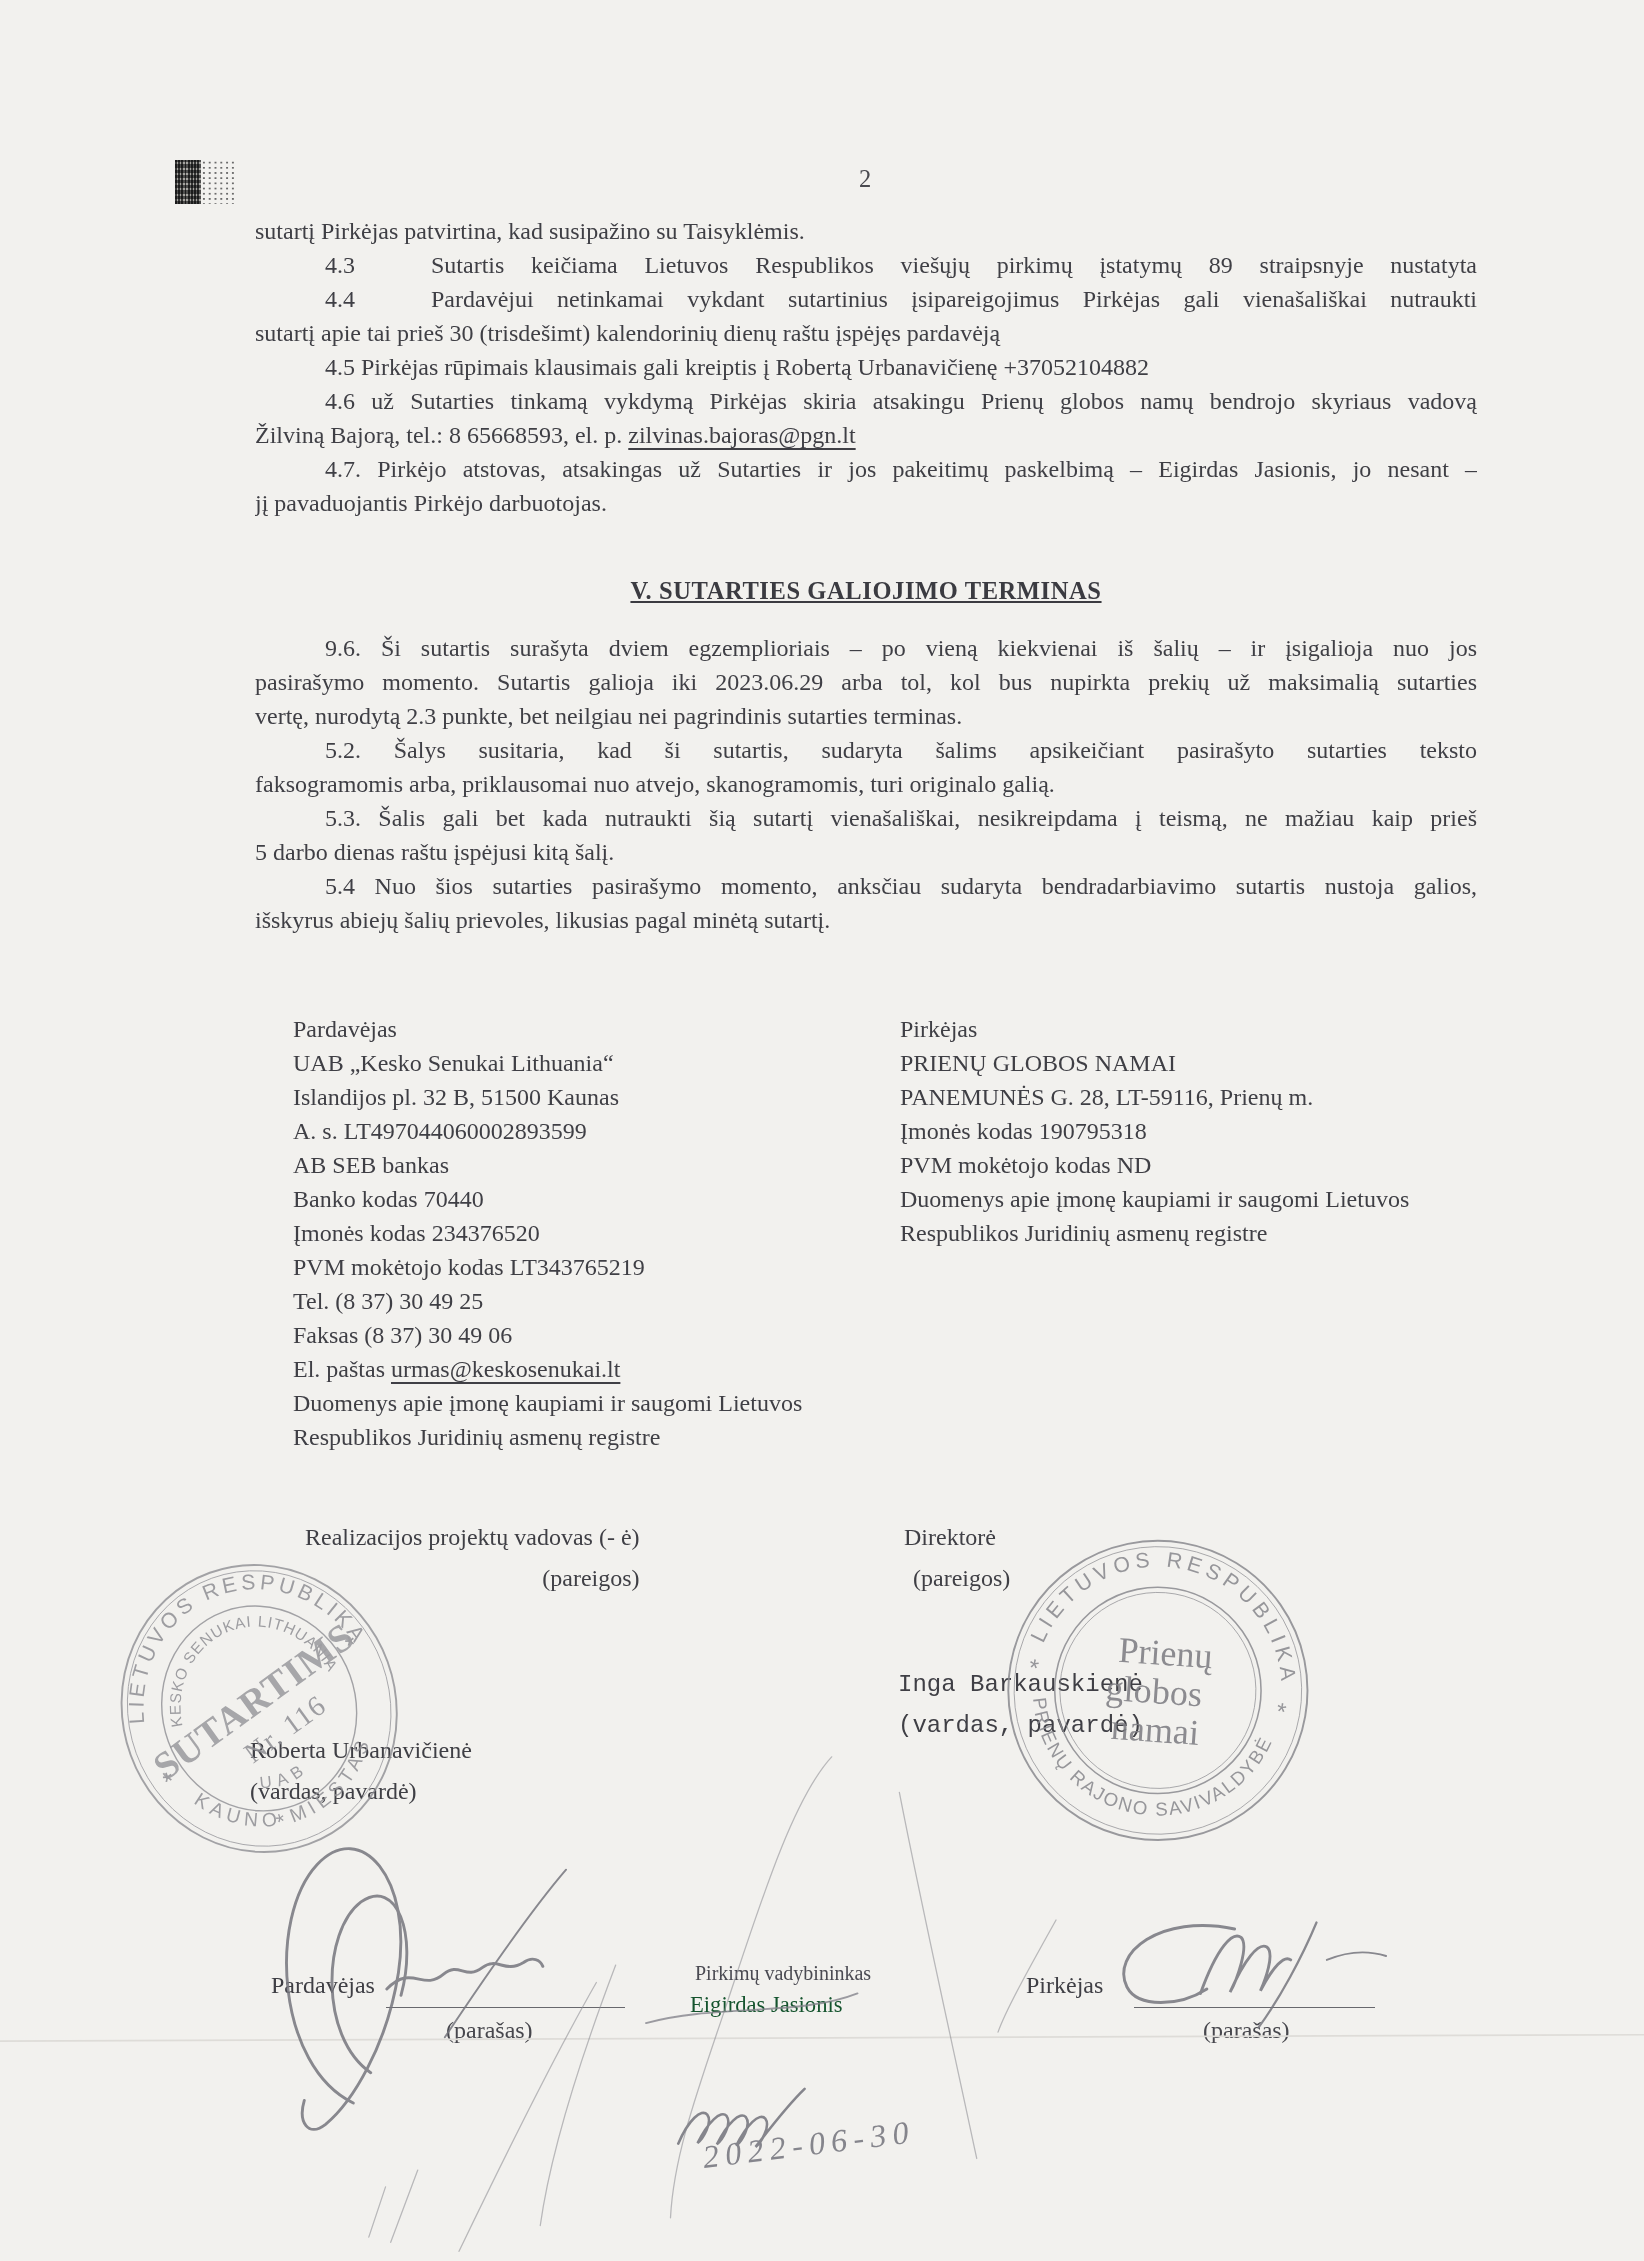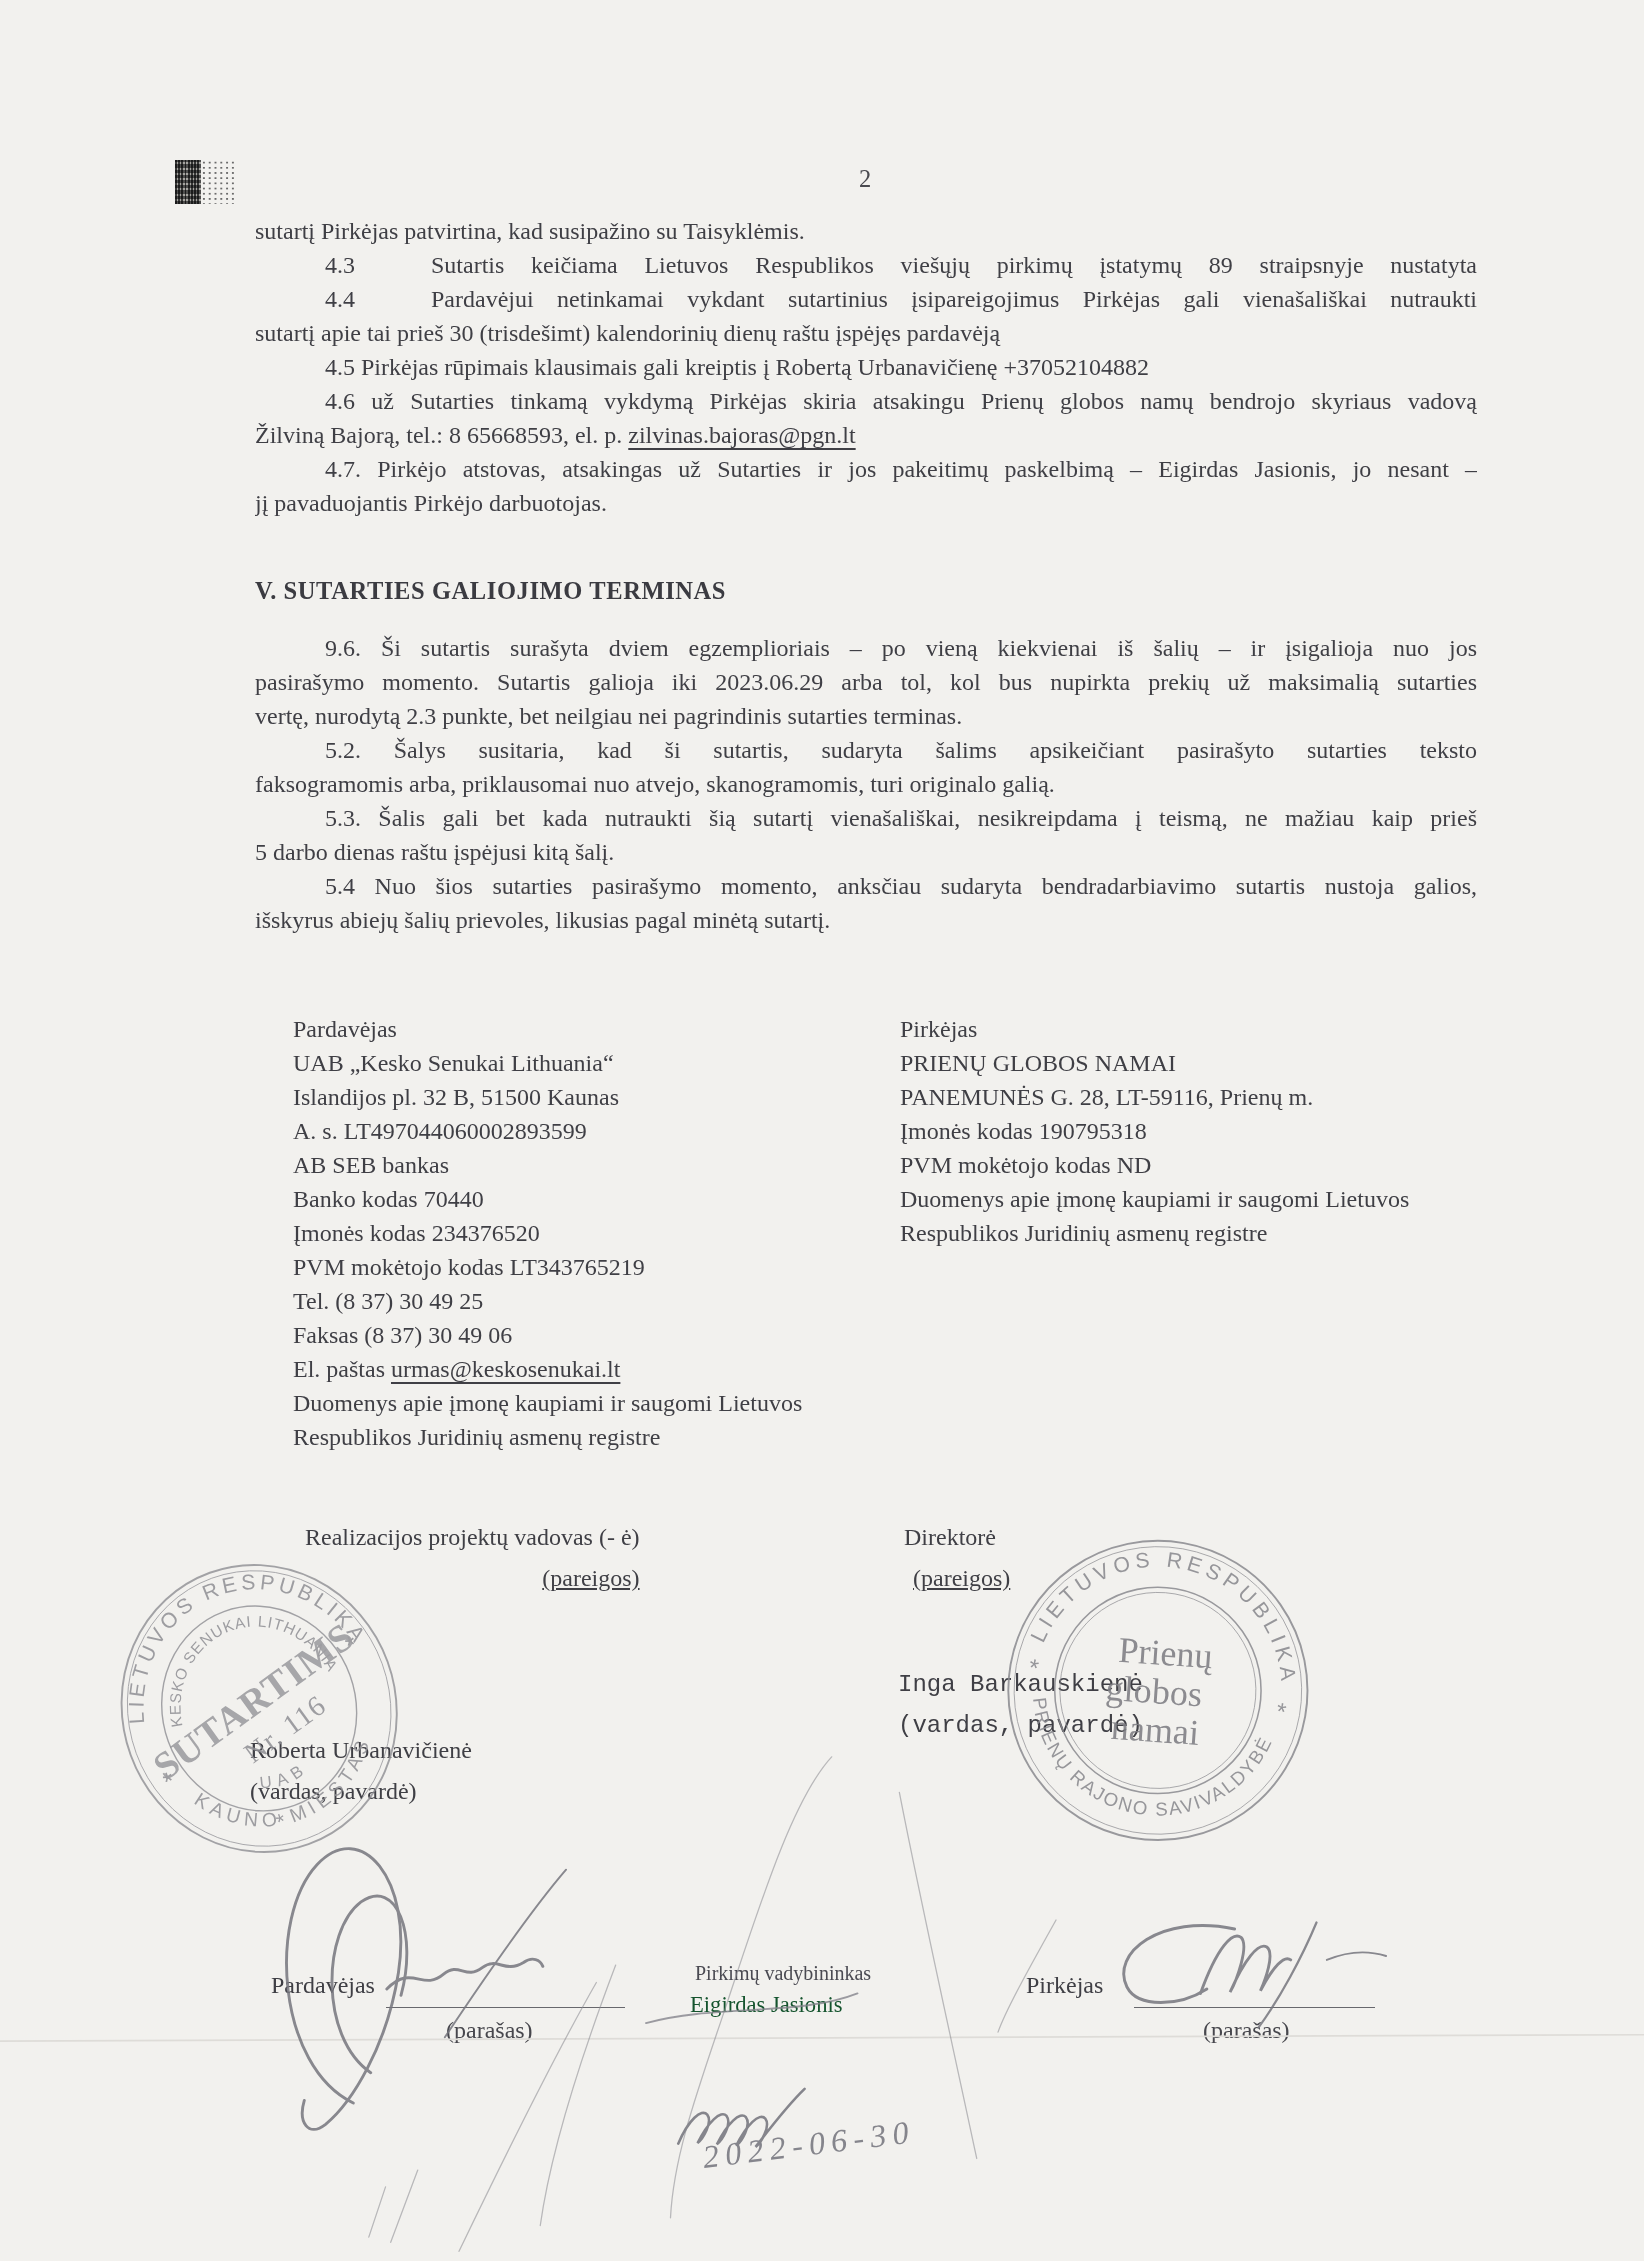--- a/index.html
+++ b/index.html
@@ -12,27 +12,27 @@
                 repeating-linear-gradient(0deg,rgba(74,74,74,.9) 0 3.2px,rgba(189,188,185,.9) 3.2px 5.2px);
      background-blend-mode:multiply;}
   .art-dots{flex:1;background-image:radial-gradient(#6a6a6a 0.8px,transparent 1px);background-size:5.8px 5.2px;}
   .textblock{position:absolute;left:255px;top:214px;width:1222px;font-size:24px;line-height:34px;}
   .ln{height:34px;overflow:hidden;}
   .str{text-align:justify;text-align-last:justify;}
   .ind{padding-left:70px;}
   .ni{display:inline-block;}
   .tab{display:inline-block;width:76px;}
   .u{text-decoration:underline;text-decoration-thickness:1.6px;text-underline-offset:4.5px;}
-  .heading{font-weight:bold;text-align:left;letter-spacing:0.6px;font-size:24.5px;
-           margin-top:54px;height:34px;color:#3b3b41;}
+  .heading{font-weight:bold;text-align:center;letter-spacing:0.6px;font-size:24.5px;
+           margin-top:54px;height:34px;color:#3b3b41;text-decoration:underline;}
   .sec5{margin-top:23px;}
   .col{position:absolute;font-size:24px;line-height:34px;}
   .col .ln{height:34px;}
   .roleblock,.nameblock{position:absolute;font-size:24px;line-height:41px;}
-  .caption{padding-left:9px;text-decoration:underline;}
+  .caption{padding-left:9px;}
   .siglabel{position:absolute;font-size:24px;}
   .sigline{position:absolute;border-top:1.9px solid rgba(80,80,86,.85);height:0;}
   .sigcap{position:absolute;font-size:24px;color:#47474d;}
   .midrole{position:absolute;left:695px;top:1962px;font-size:20px;color:#4a4a52;}
   .midname{position:absolute;left:690px;top:1992px;font-size:22.6px;color:#14532d;}
   .hdate{position:absolute;left:703px;top:2139px;font-size:32px;font-style:italic;
          letter-spacing:6.4px;color:#85858c;transform:rotate(-7deg);transform-origin:left center;}
   .overlay{position:absolute;left:0;top:0;pointer-events:none;}
   .stamp-text{font-family:"Liberation Sans","DejaVu Sans",sans-serif;}
   .stamp-serif{font-family:"Liberation Serif","DejaVu Serif",serif;}

